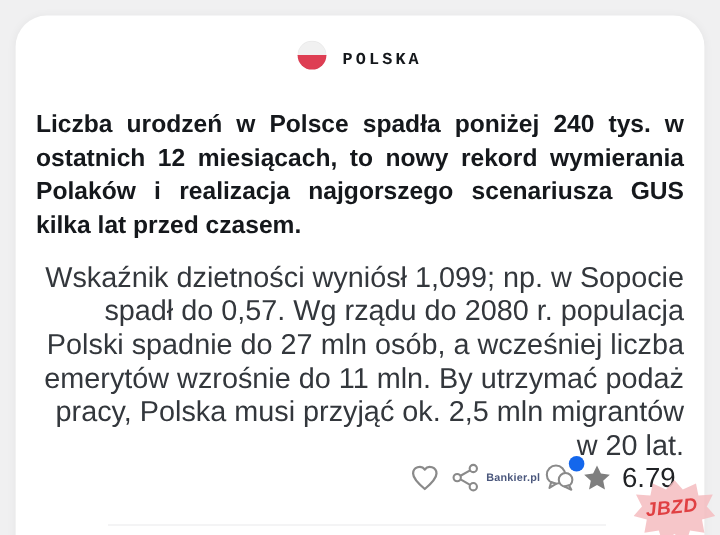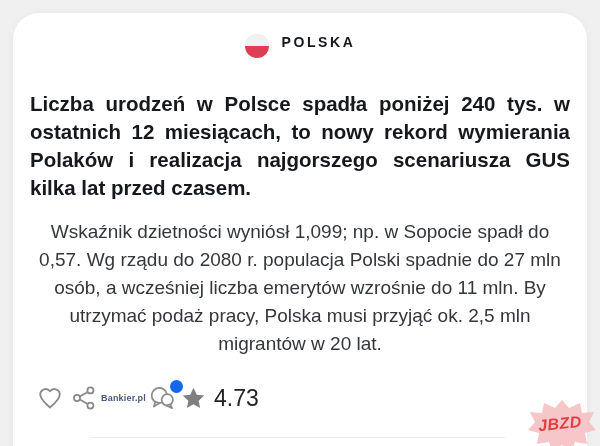--- a/index.html
+++ b/index.html
@@ -14,23 +14,24 @@
     position: absolute;
     left: 13px; top: 13px;
     width: 574px; height: 440px;
     background: #ffffff;
     border-radius: 26px 26px 0 0;
     box-shadow: 0 1px 8px rgba(0,0,0,0.05);
   }
   .card-header {
     display: flex;
     justify-content: center;
-    align-items: flex-start;
+    align-items: flex-end;
     gap: 13px;
     padding-top: 21px;
+    font-family: Liberation Mono, monospace;
   }
   .flag-circle {
     width: 24px; height: 24px;
     border-radius: 50%;
     background: linear-gradient(to bottom, #f1f1f1 50%, #de3e53 50%);
     box-shadow: inset 0 0 0 0.5px rgba(0,0,0,0.04);
   }
   .country-label {
     font-size: 14px;
     font-weight: 700;
@@ -40,34 +41,34 @@
   .headline {
     margin: 32px 17px 0 17px;
     font-size: 20.5px;
     font-weight: 700;
     line-height: 28px;
     color: #15181c;
     text-align: justify;
   }
   .body-text {
     margin: 16px 17px 0 17px;
-    font-size: 19px;
+    font-size: 24px;
     font-weight: 400;
     line-height: 28px;
     color: #33373c;
-    text-align: center;
+    text-align: right;
   }
   .action-bar {
     position: absolute;
     left: 0; right: 0; top: 363px;
     height: 44px;
     display: flex;
     align-items: center;
-    justify-content: flex-start;
-    padding: 0 11px 0 20px;
+    justify-content: flex-end;
+    padding: 0 24px 0 20px;
   }
   .icon-btn {
     width: 34px; height: 34px;
     display: flex; align-items: center; justify-content: center;
     position: relative;
     cursor: pointer;
   }
   .icon-btn svg { display: block; }
   .source-watermark {
     font-size: 9px;
@@ -155,21 +156,21 @@
         <circle cx="16.5" cy="14.5" r="4.6" fill="#ffffff" stroke="#8a8a8a" stroke-width="1.4"></circle>
         <path d="M18.8 18.2 L20.4 21.2 L15.8 19.1 Z" fill="#ffffff" stroke="#8a8a8a" stroke-width="1.4" stroke-linejoin="round"></path>
       </svg>
       <span class="badge-dot" style="background:#1467ec"></span>
     </div>
 
     <div class="rating-group">
       <svg width="27" height="27" viewBox="0 0 24 24">
         <path d="M12 2.5 L14.9 8.6 L21.5 9.4 L16.6 13.9 L17.9 20.4 L12 17.1 L6.1 20.4 L7.4 13.9 L2.5 9.4 L9.1 8.6 Z" fill="#7f7f7f"></path>
       </svg>
-      <span class="rating-value">4.73</span>
+      <span class="rating-value">6.79</span>
     </div>
 
   </div>
 
   <div class="bottom-divider"></div>
 
 </div>
 
 <div class="site-watermark">
   <svg class="burst" width="68" height="52" viewBox="0 0 68 52">

